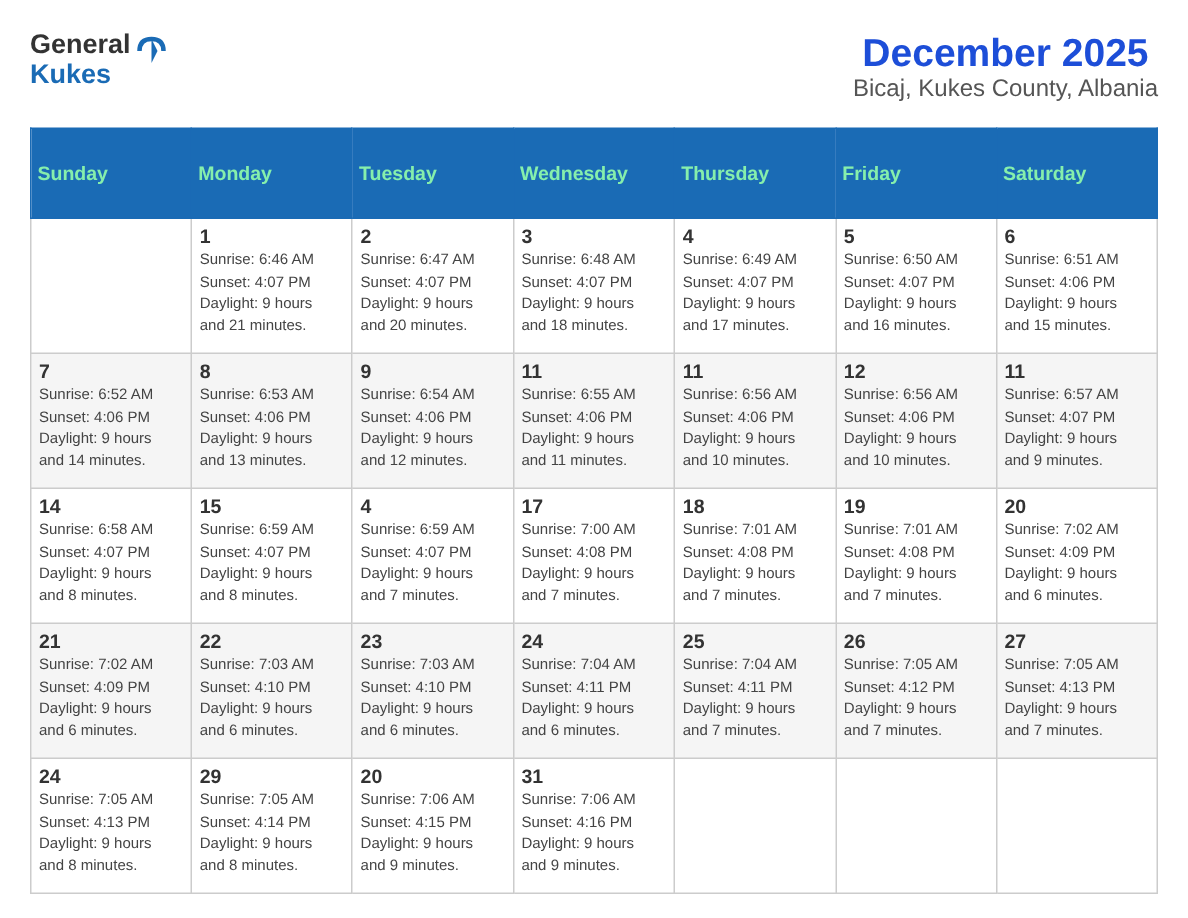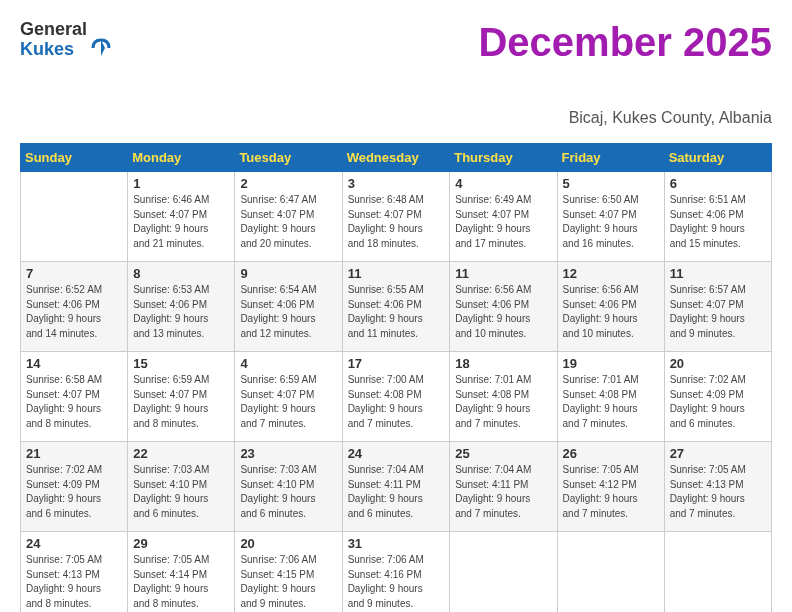--- a/index.html
+++ b/index.html
@@ -32,40 +32,40 @@
     .logo-icon {
       width: 24px;
       height: 24px;
       margin-left: 2px;
       margin-top: 2px;
     }
     .title-block {
       text-align: right;
     }
     .month-title {
-      font-size: 40px;
-      font-weight: bold;
-      color: #a21caf;
+      font-size: 26px;
+      font-weight: bold;
+      color: #1d4ed8;
+      text-align: center;
     }
     .location-title {
       font-size: 16px;
       color: #555;
-      margin-top: 44px;
     }
     .calendar {
       width: 100%;
       border-collapse: collapse;
       border: 1px solid #ccc;
     }
     .calendar th {
       background-color: #1a6bb5;
-      color: #fde047;
+      color: #86efac;
       font-size: 13px;
       font-weight: bold;
-      padding: 6px 4px;
+      padding: 22px 4px;
       text-align: left;
       border: 1px solid #1a6bb5;
     }
     .calendar td {
       vertical-align: top;
       border: 1px solid #ccc;
       padding: 4px 5px;
       width: 108px;
       height: 90px;
       background: #fff;
@@ -86,21 +86,21 @@
     }
     .empty-cell {
       background: #f9f9f9;
     }
   </style>
 </head>
 <body>
 
 <div class="header">
   <div class="logo">
-    <div style="display:flex;align-items:flex-end;">
+    <div style="display:flex;align-items:flex-start;">
       <div class="logo-text">
         <span class="logo-general">General</span>
         <span class="logo-blue">Kukes</span>
       </div>
       <svg class="logo-icon" viewBox="0 0 24 24" xmlns="http://www.w3.org/2000/svg">
         <path d="M4 12 Q4 4 12 4 Q20 4 20 12" fill="none" stroke="#1a6bb5" stroke-width="3"></path>
         <path d="M12 4 L16 12 L12 20" fill="#1a6bb5"></path>
       </svg>
     </div>
   </div>

